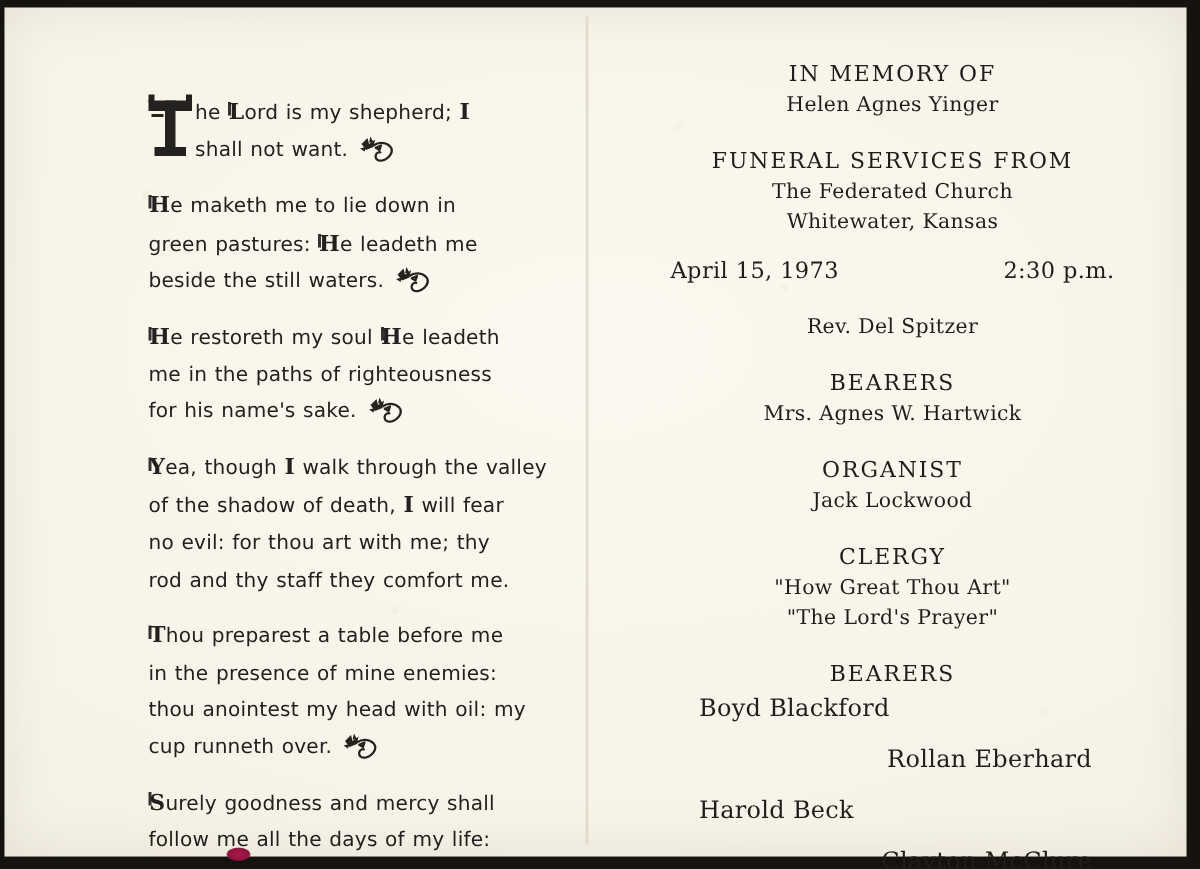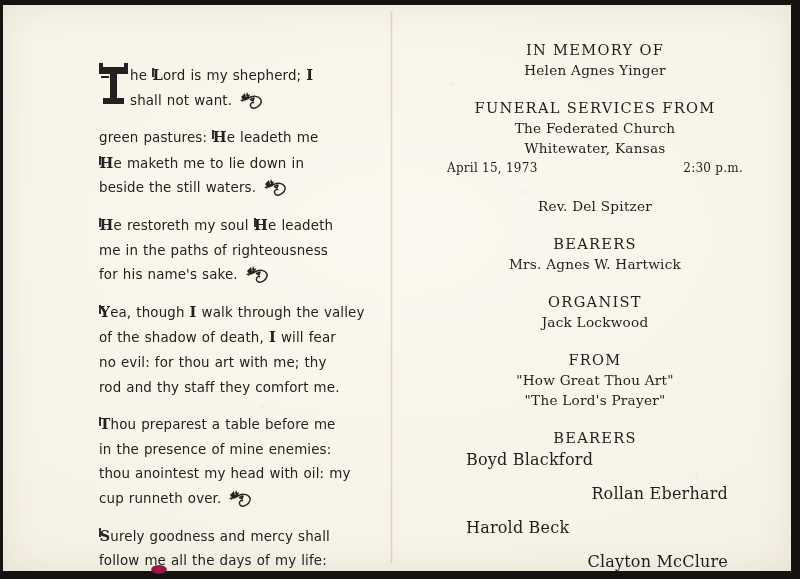--- a/index.html
+++ b/index.html
@@ -203,22 +203,22 @@
     line-height: 20px;
     letter-spacing: .25px;
     white-space: nowrap;
   }
 
   
   .daterow {
     display: flex;
     justify-content: space-between;
     width: 296px;
-    margin: 0 auto;
-    font-size: 12px;
+    margin: 12px auto;
+    font-size: 15px;
     line-height: 21px;
     letter-spacing: .25px;
     text-align: center;
   }
 
   
   .bearers {
     width: 278px;
     margin: 2px auto 0;
     display: grid;
@@ -254,22 +254,22 @@
                   <path d="M9 2 L11 6 L8 6 Z"></path>
                   <path d="M2 10 L6 9 L5 12 Z"></path>
                 </g>
                 <g fill="none" stroke="#26231f" stroke-width="1.5" stroke-linejoin="round">
                   <path d="M11 8 C15 5, 21 6, 23 10 C24 13, 21 17, 17 18 C14 18.6, 12 17, 12.5 14.5 C13 12.5, 15 12, 16 13"></path>
                   <path d="M12.5 9.5 L16 8 L15 11 Z"></path>
                 </g>
               </svg></span></div>
         </div>
         <div class="stanza">
+          <div class="vline"><span class="cap">H</span>e&nbsp;maketh&nbsp;me&nbsp;to&nbsp;lie&nbsp;down&nbsp;in</div>
           <div class="vline">green&nbsp;pastures:&nbsp;<span class="cap">H</span>e&nbsp;leadeth&nbsp;me</div>
-          <div class="vline"><span class="cap">H</span>e&nbsp;maketh&nbsp;me&nbsp;to&nbsp;lie&nbsp;down&nbsp;in</div>
           <div class="vline">beside&nbsp;the&nbsp;still&nbsp;waters.<span class="orn"><svg viewBox="0 0 26 20" width="26" height="20">
                 <g fill="#26231f">
                   <path d="M3 7 L7 3 L8 7 L12 4 L11 9 L6 11 Z"></path>
                   <path d="M9 2 L11 6 L8 6 Z"></path>
                   <path d="M2 10 L6 9 L5 12 Z"></path>
                 </g>
                 <g fill="none" stroke="#26231f" stroke-width="1.5" stroke-linejoin="round">
                   <path d="M11 8 C15 5, 21 6, 23 10 C24 13, 21 17, 17 18 C14 18.6, 12 17, 12.5 14.5 C13 12.5, 15 12, 16 13"></path>
                   <path d="M12.5 9.5 L16 8 L15 11 Z"></path>
                 </g>
@@ -344,21 +344,21 @@
         <div class="hd">BEARERS</div>
         <div class="ln">Mrs. Agnes W. Hartwick</div>
       </div>
 
       <div class="blk">
         <div class="hd">ORGANIST</div>
         <div class="ln">Jack Lockwood</div>
       </div>
 
       <div class="blk">
-        <div class="hd">FROM</div>
+        <div class="hd">CLERGY</div>
         <div class="ln">"How Great Thou  Art"</div>
         <div class="ln">"The Lord's Prayer"</div>
       </div>
 
       <div class="blk">
         <div class="hd">BEARERS</div>
         <div class="bearers">
           <span class="bl">Boyd Blackford</span>
           <span class="br">Rollan Eberhard</span>
           <span class="bl">Harold Beck</span>

